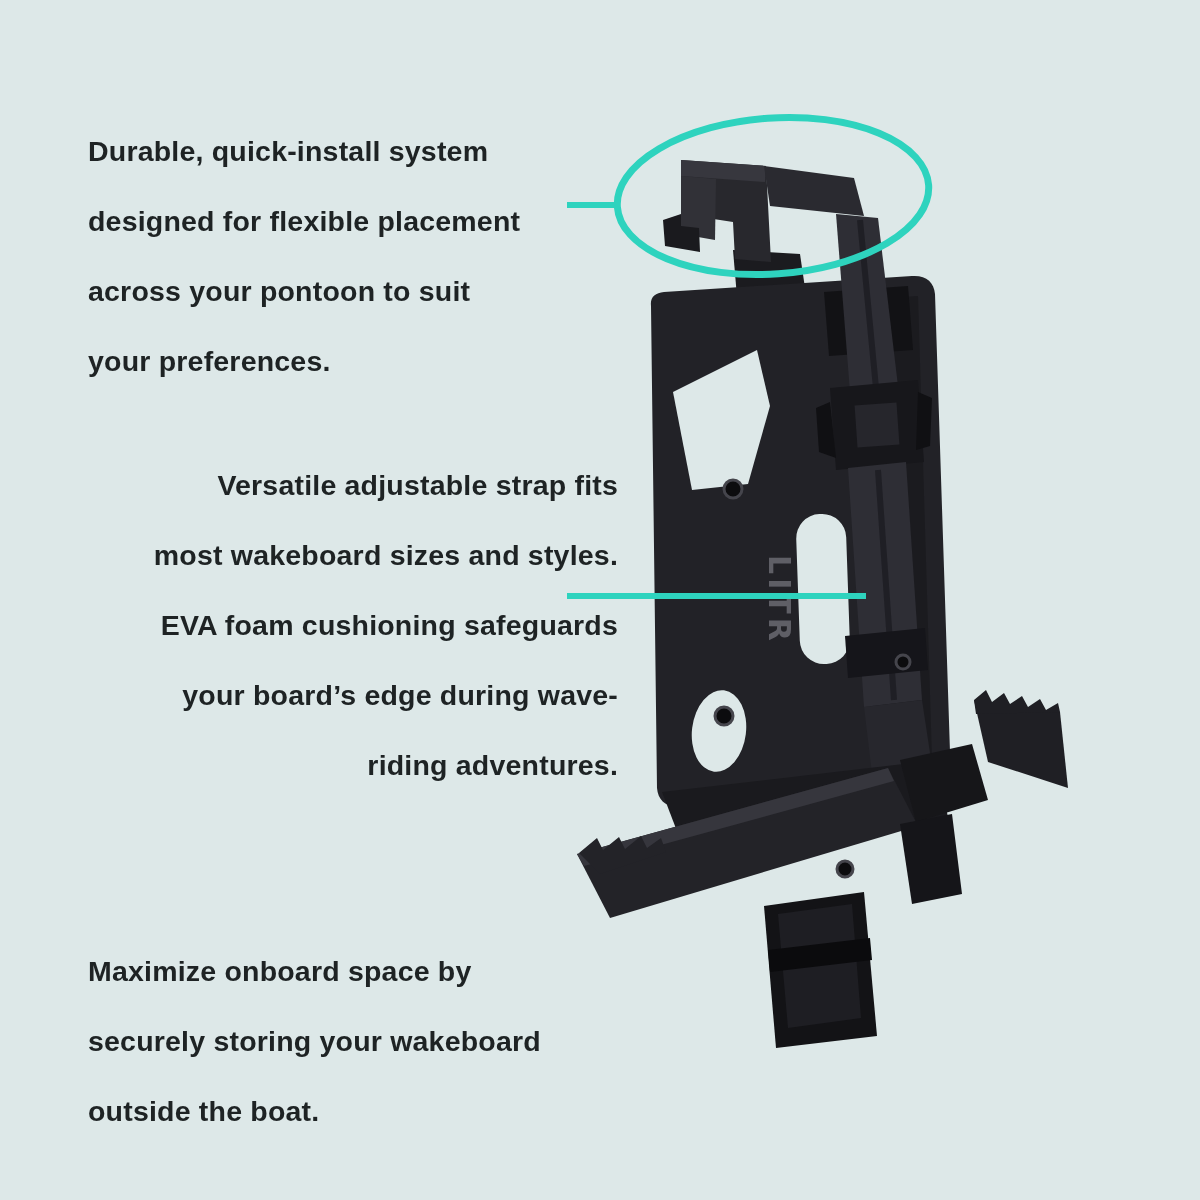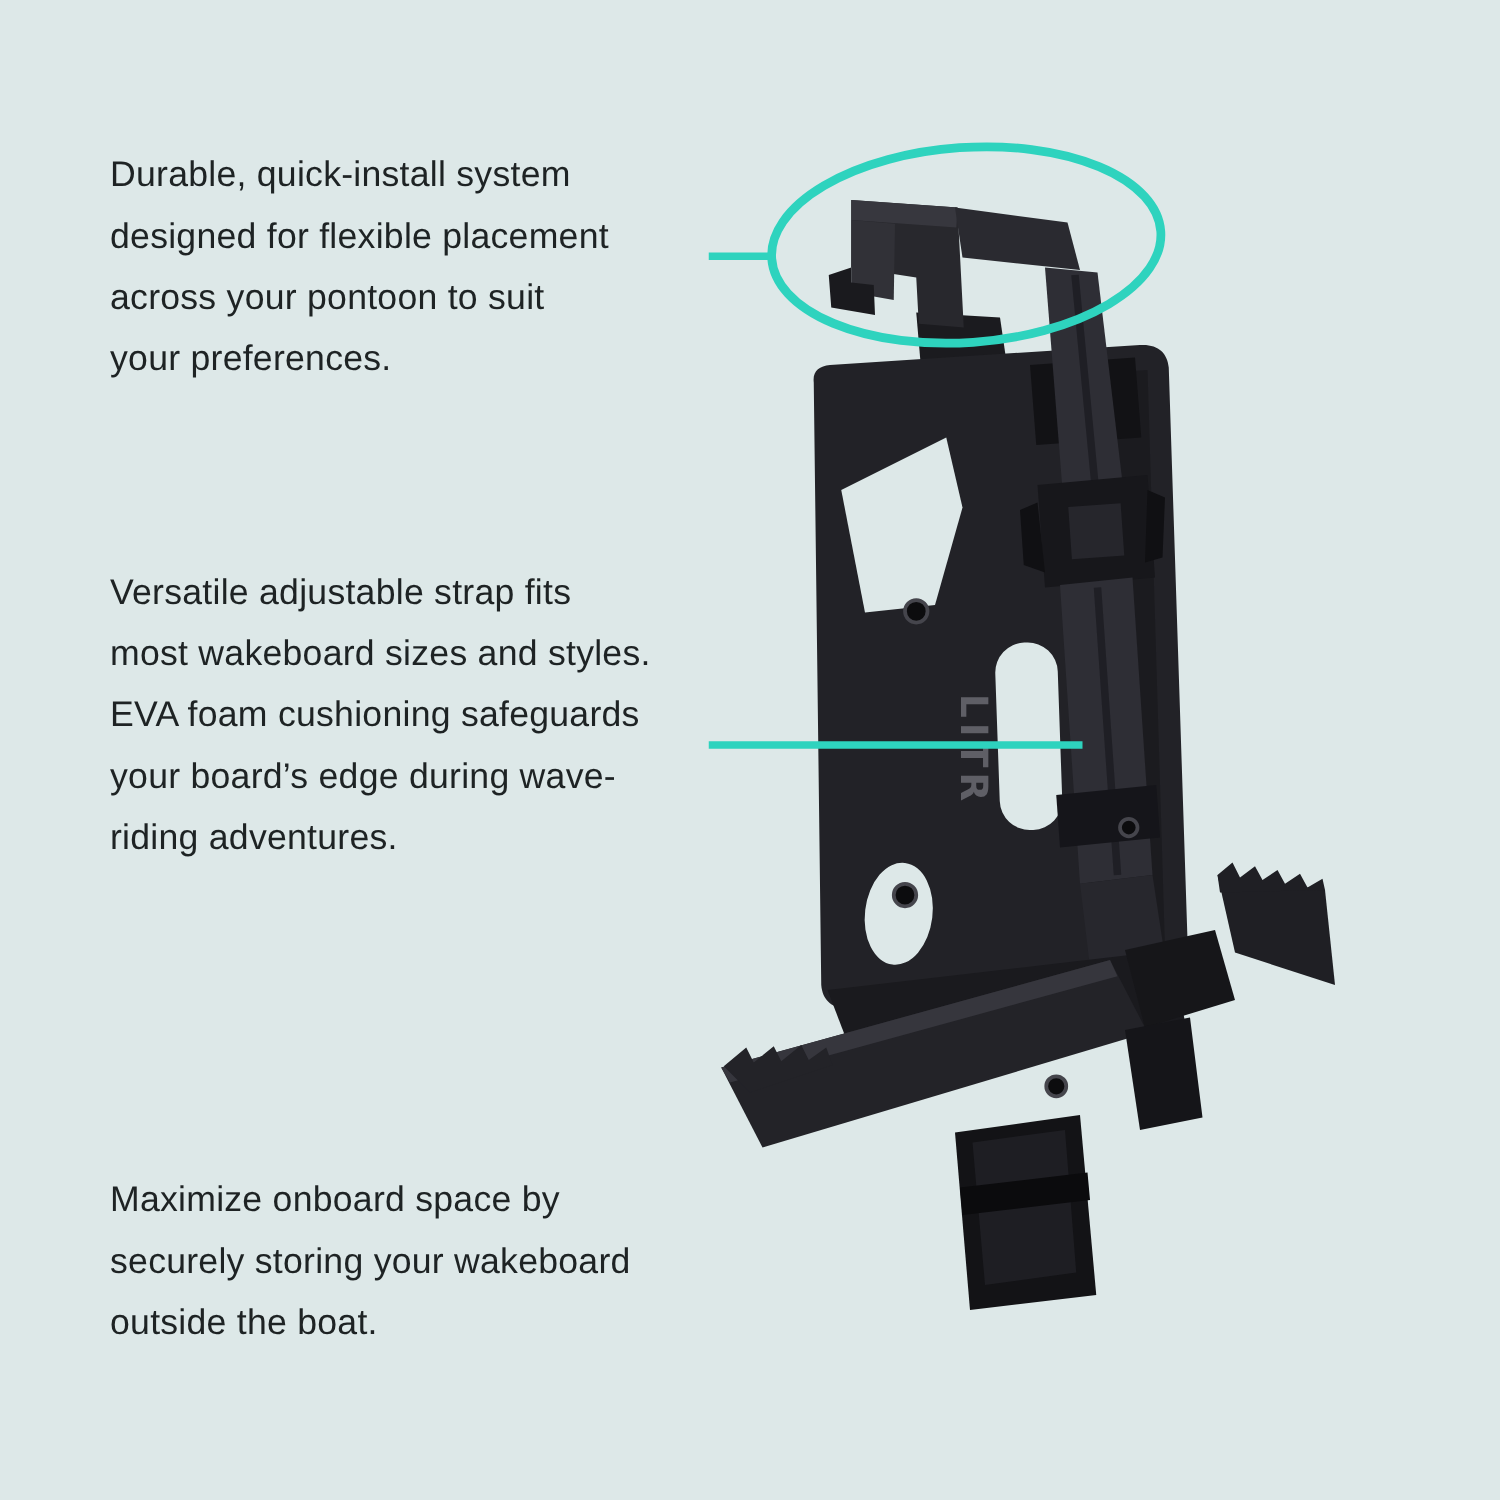--- a/index.html
+++ b/index.html
@@ -13,28 +13,28 @@
     overflow: hidden;
     background: #dde8e8;
     font-family: "Liberation Sans", sans-serif;
   }
   .feature-text {
     position: absolute;
     left: 88px;
     width: 530px;
     margin: 0;
     font-size: 28.5px;
-    font-weight: 400;
-    line-height: 49px;
+    font-weight: 700;
+    line-height: 70px;
     letter-spacing: 0.2px;
     color: #1e2324;
     white-space: pre-line;
   }
   #feature-1 { top: 116px; }
-  #feature-2 { top: 450px; }
+  #feature-2 { top: 450px; text-align: right; }
   #feature-3 { top: 936px; }
   .stage-svg {
     position: absolute;
     left: 0;
     top: 0;
   }
 </style>
 </head>
 <body>
 

